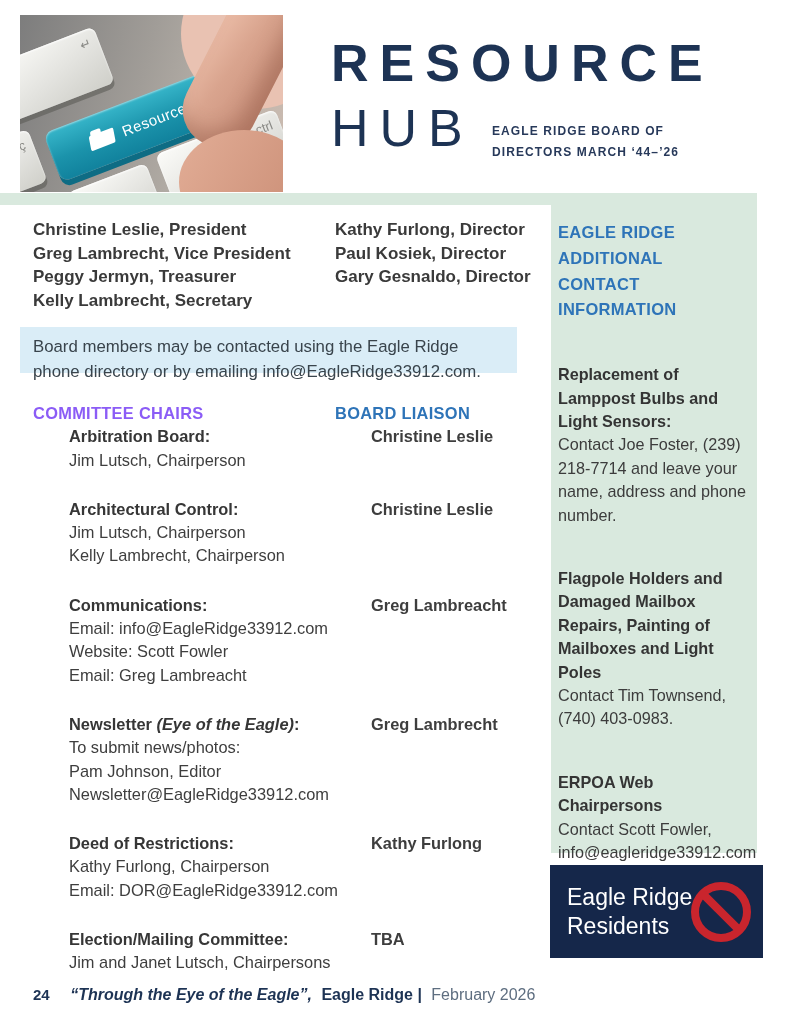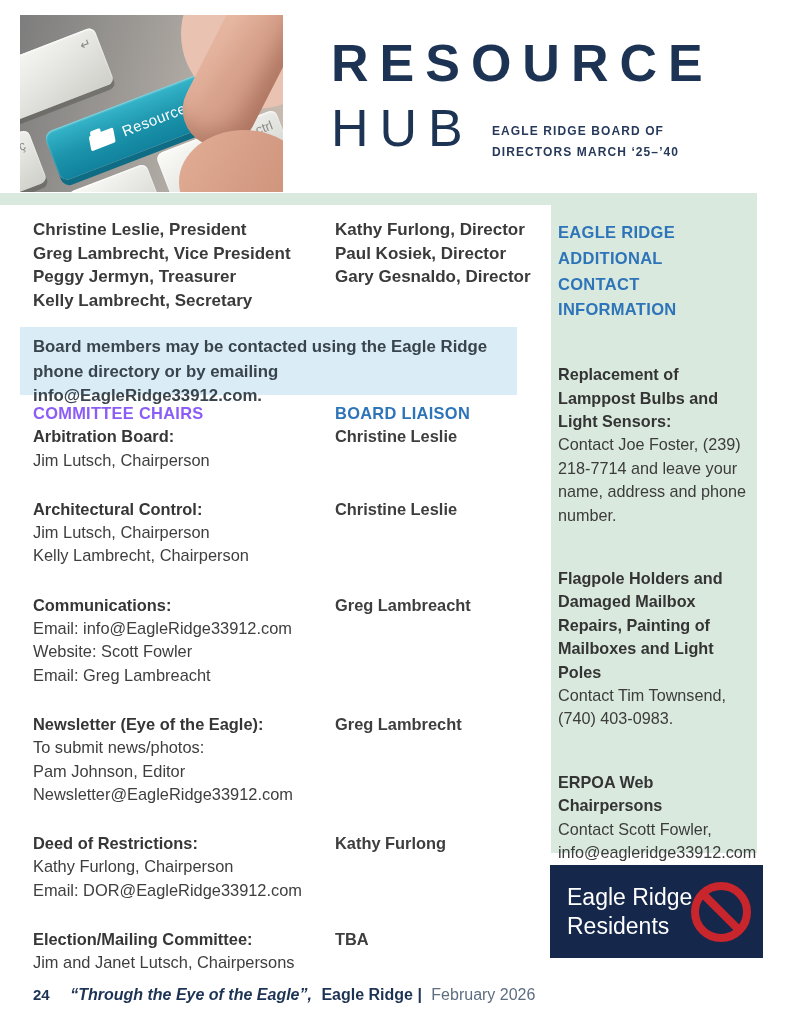--- a/index.html
+++ b/index.html
@@ -44,31 +44,31 @@
   .subtitle{position:absolute;left:492px;top:121px;font-size:12px;font-weight:700;letter-spacing:1.1px;line-height:20.5px;color:#27395a;}
   
   .green-strip{position:absolute;left:0;top:193px;width:757px;height:12px;background:#d9e9de;}
   .sidebar-bg{position:absolute;left:551px;top:193px;width:206px;height:660px;background:#d9e9de;}
   
   .board-col{position:absolute;top:218px;font-size:17px;font-weight:700;line-height:23.6px;color:#3a3a3a;}
   .bc1{left:33px;}
   .bc2{left:335px;}
   
   .note{
-    position:absolute;left:20px;top:327px;width:497px;height:68px;background:#daedf7;
-    box-sizing:border-box;padding:8px 10px 0 13px;font-size:16.8px;font-weight:700;line-height:24.5px;color:#39444c;
+    position:absolute;left:20px;top:327px;width:497px;height:46px;background:#daedf7;
+    box-sizing:border-box;padding:8px 10px 0 13px;font-size:16.8px;font-weight:400;line-height:24.5px;color:#39444c;
   }
   
   .committees{position:absolute;left:33px;top:402px;width:507px;font-size:16.4px;line-height:23.3px;color:#3e3e3e;}
   .crow{position:relative;}
   .chead{color:#8b5cf6;font-weight:700;letter-spacing:.3px;}
-  .sec{position:relative;margin-bottom:26px;}
+  .sec{position:relative;margin-bottom:26px;margin-left:36px;}
   .sec:last-child{margin-bottom:0;}
   .sec-title{font-weight:700;color:#363636;}
-  .sec-title .it{}
+  .sec-title .it{font-style:italic;}
   .liaison{position:absolute;left:302px;top:0;font-weight:700;color:#3e3e3e;white-space:nowrap;}
   .crow .liaison{font-weight:700;color:#2e74b8;letter-spacing:.3px;}
   
   .sidebar{position:absolute;left:558px;top:220px;width:198px;font-size:16.2px;line-height:23.4px;color:#3c3c3c;}
   .sb-head{color:#2e74b8;font-weight:700;font-size:16.5px;line-height:25.8px;letter-spacing:.3px;margin-bottom:17px;}
   .sb-item{margin-bottom:24px;}
   .sb-title{font-weight:700;color:#343434;margin-top:40px;}
   
   .residents{
     position:absolute;left:550px;top:865px;width:213px;height:93px;background:#15274a;
@@ -115,21 +115,21 @@
     </div>
     <div class="palm"></div>
     <div class="finger"></div>
     <div class="knuckle"></div>
   </div>
 
   <div class="title1">RESOURCE</div>
   <div class="title2">HUB</div>
   <div class="subtitle">
     <div>EAGLE RIDGE BOARD OF</div>
-    <div>DIRECTORS MARCH ‘25–’40</div>
+    <div>DIRECTORS MARCH ‘44–’26</div>
   </div>
 
   <div class="green-strip"></div>
   <div class="sidebar-bg"></div>
 
   <div class="board-col bc1">
     <div>Christine Leslie, President</div>
     <div>Greg Lambrecht, Vice President</div>
     <div>Peggy Jermyn, Treasurer</div>
     <div>Kelly Lambrecht,  Secretary</div>

